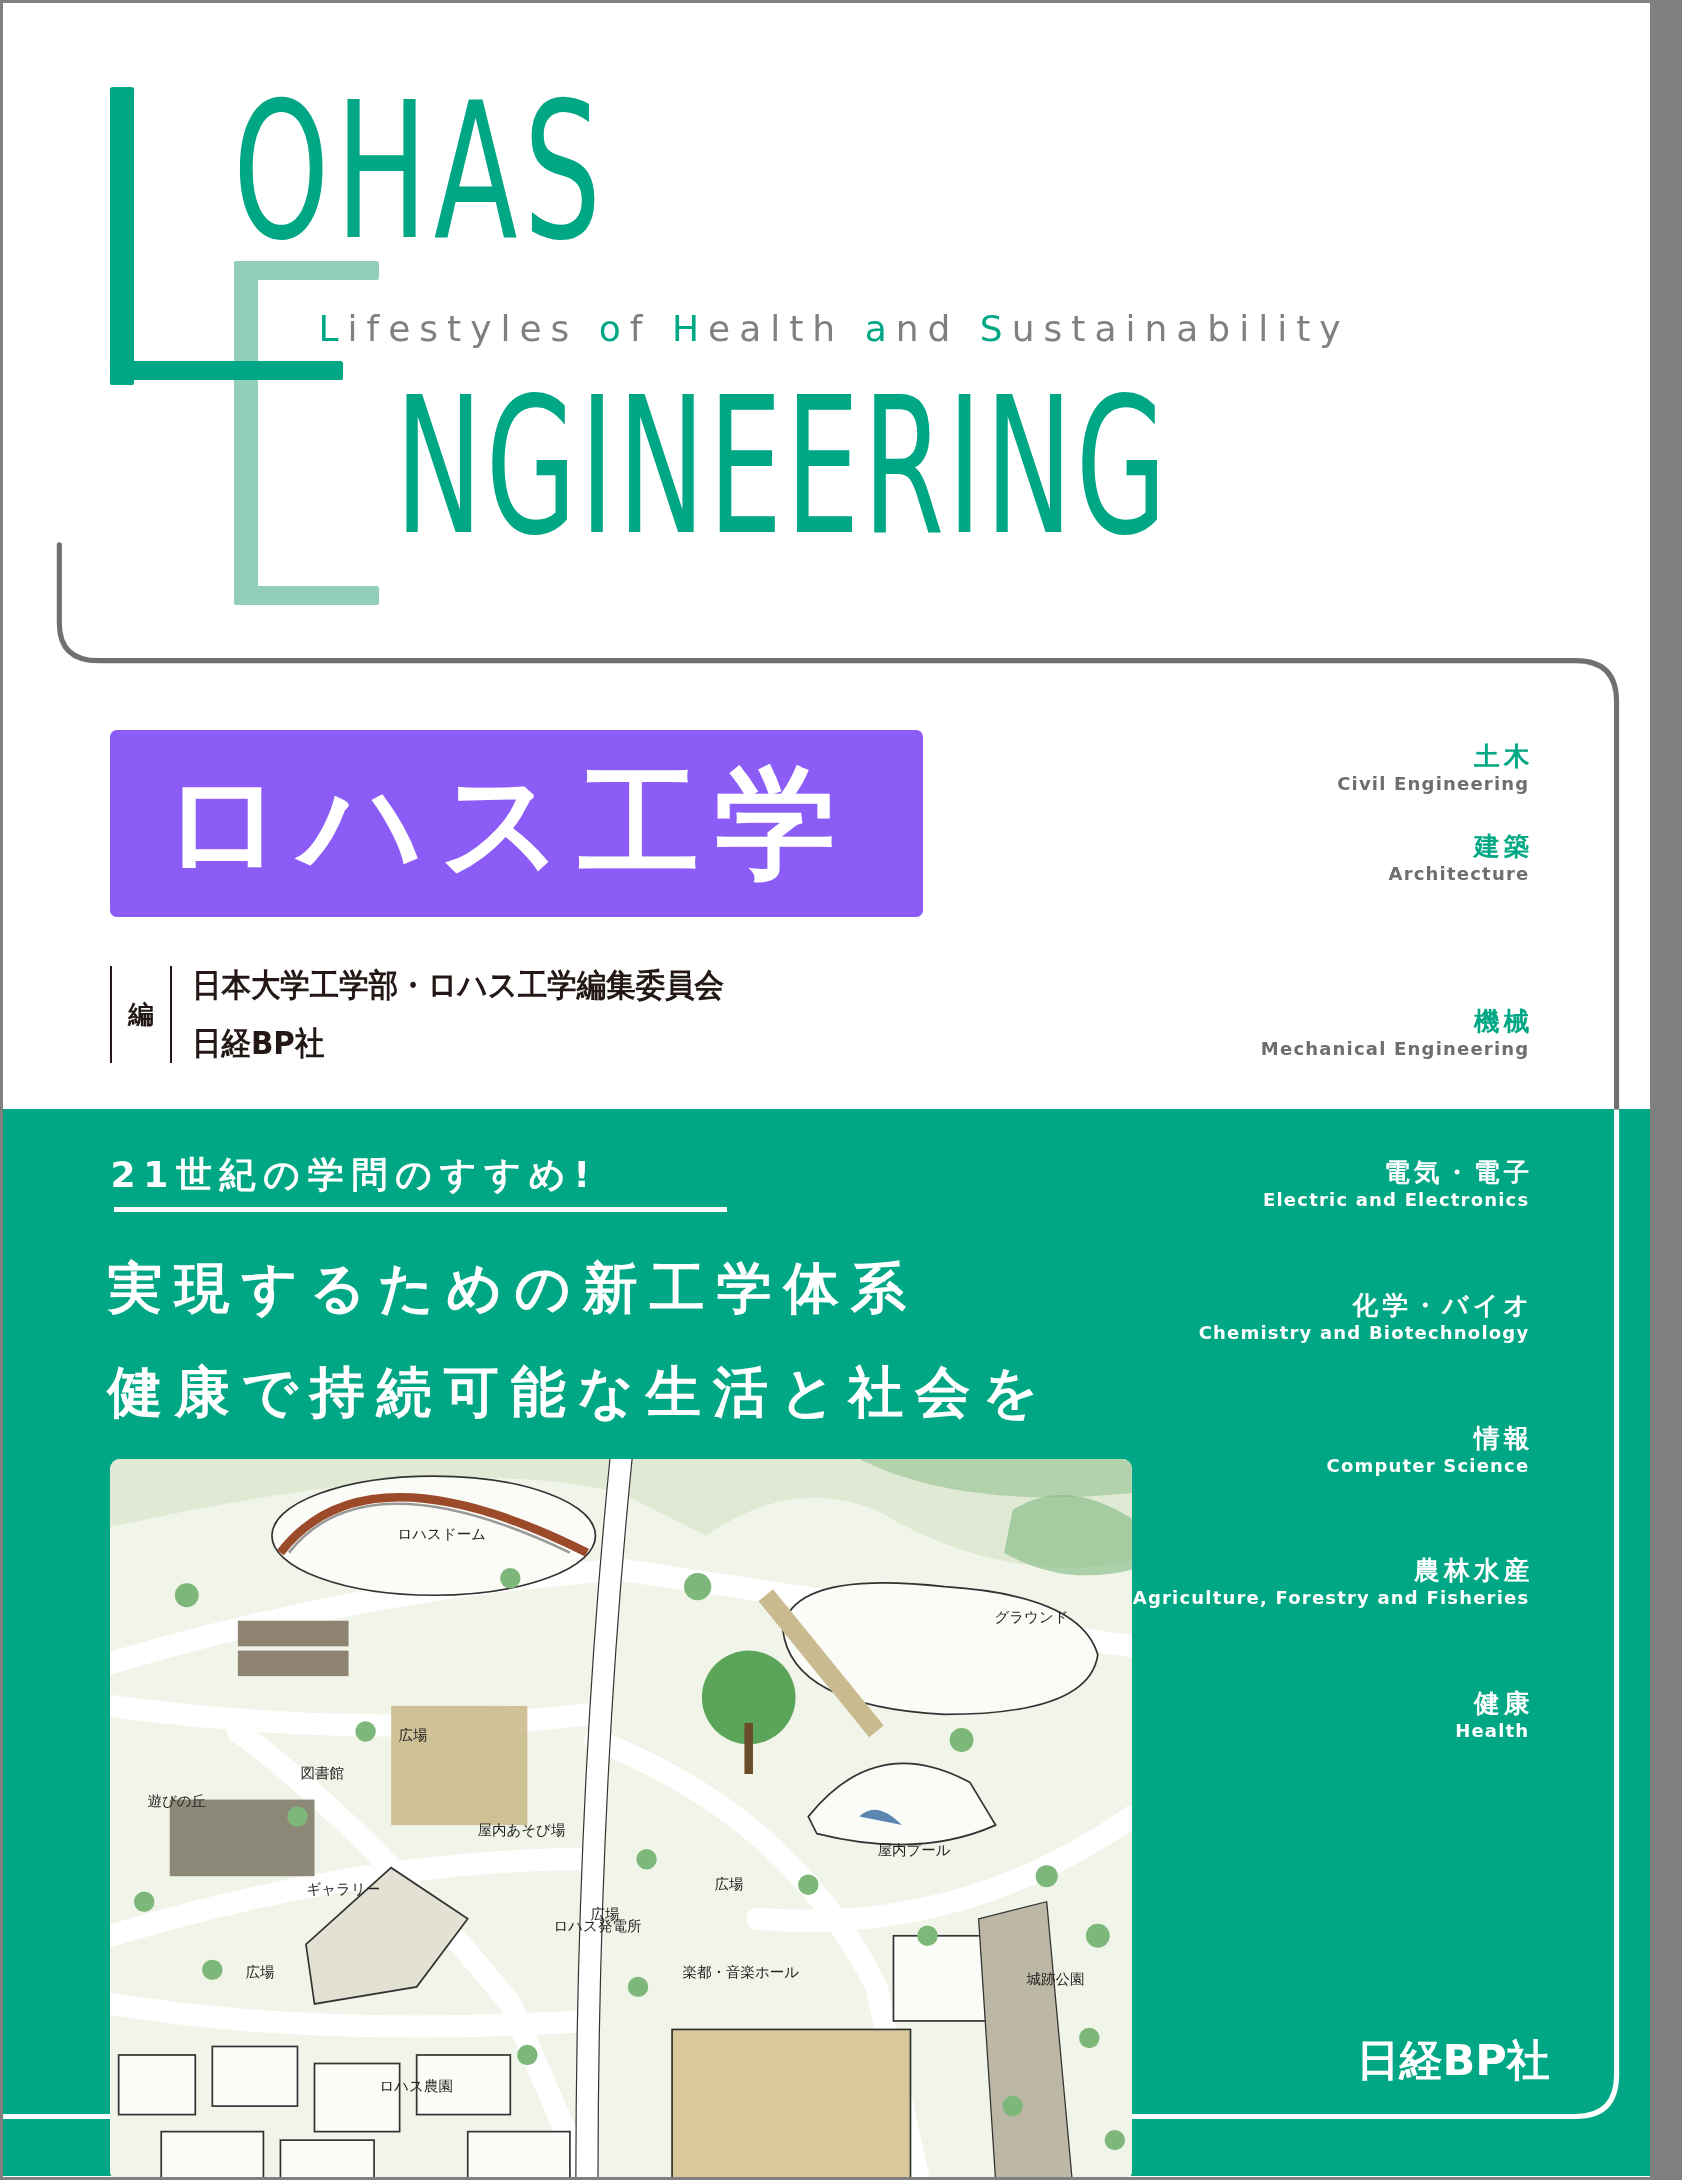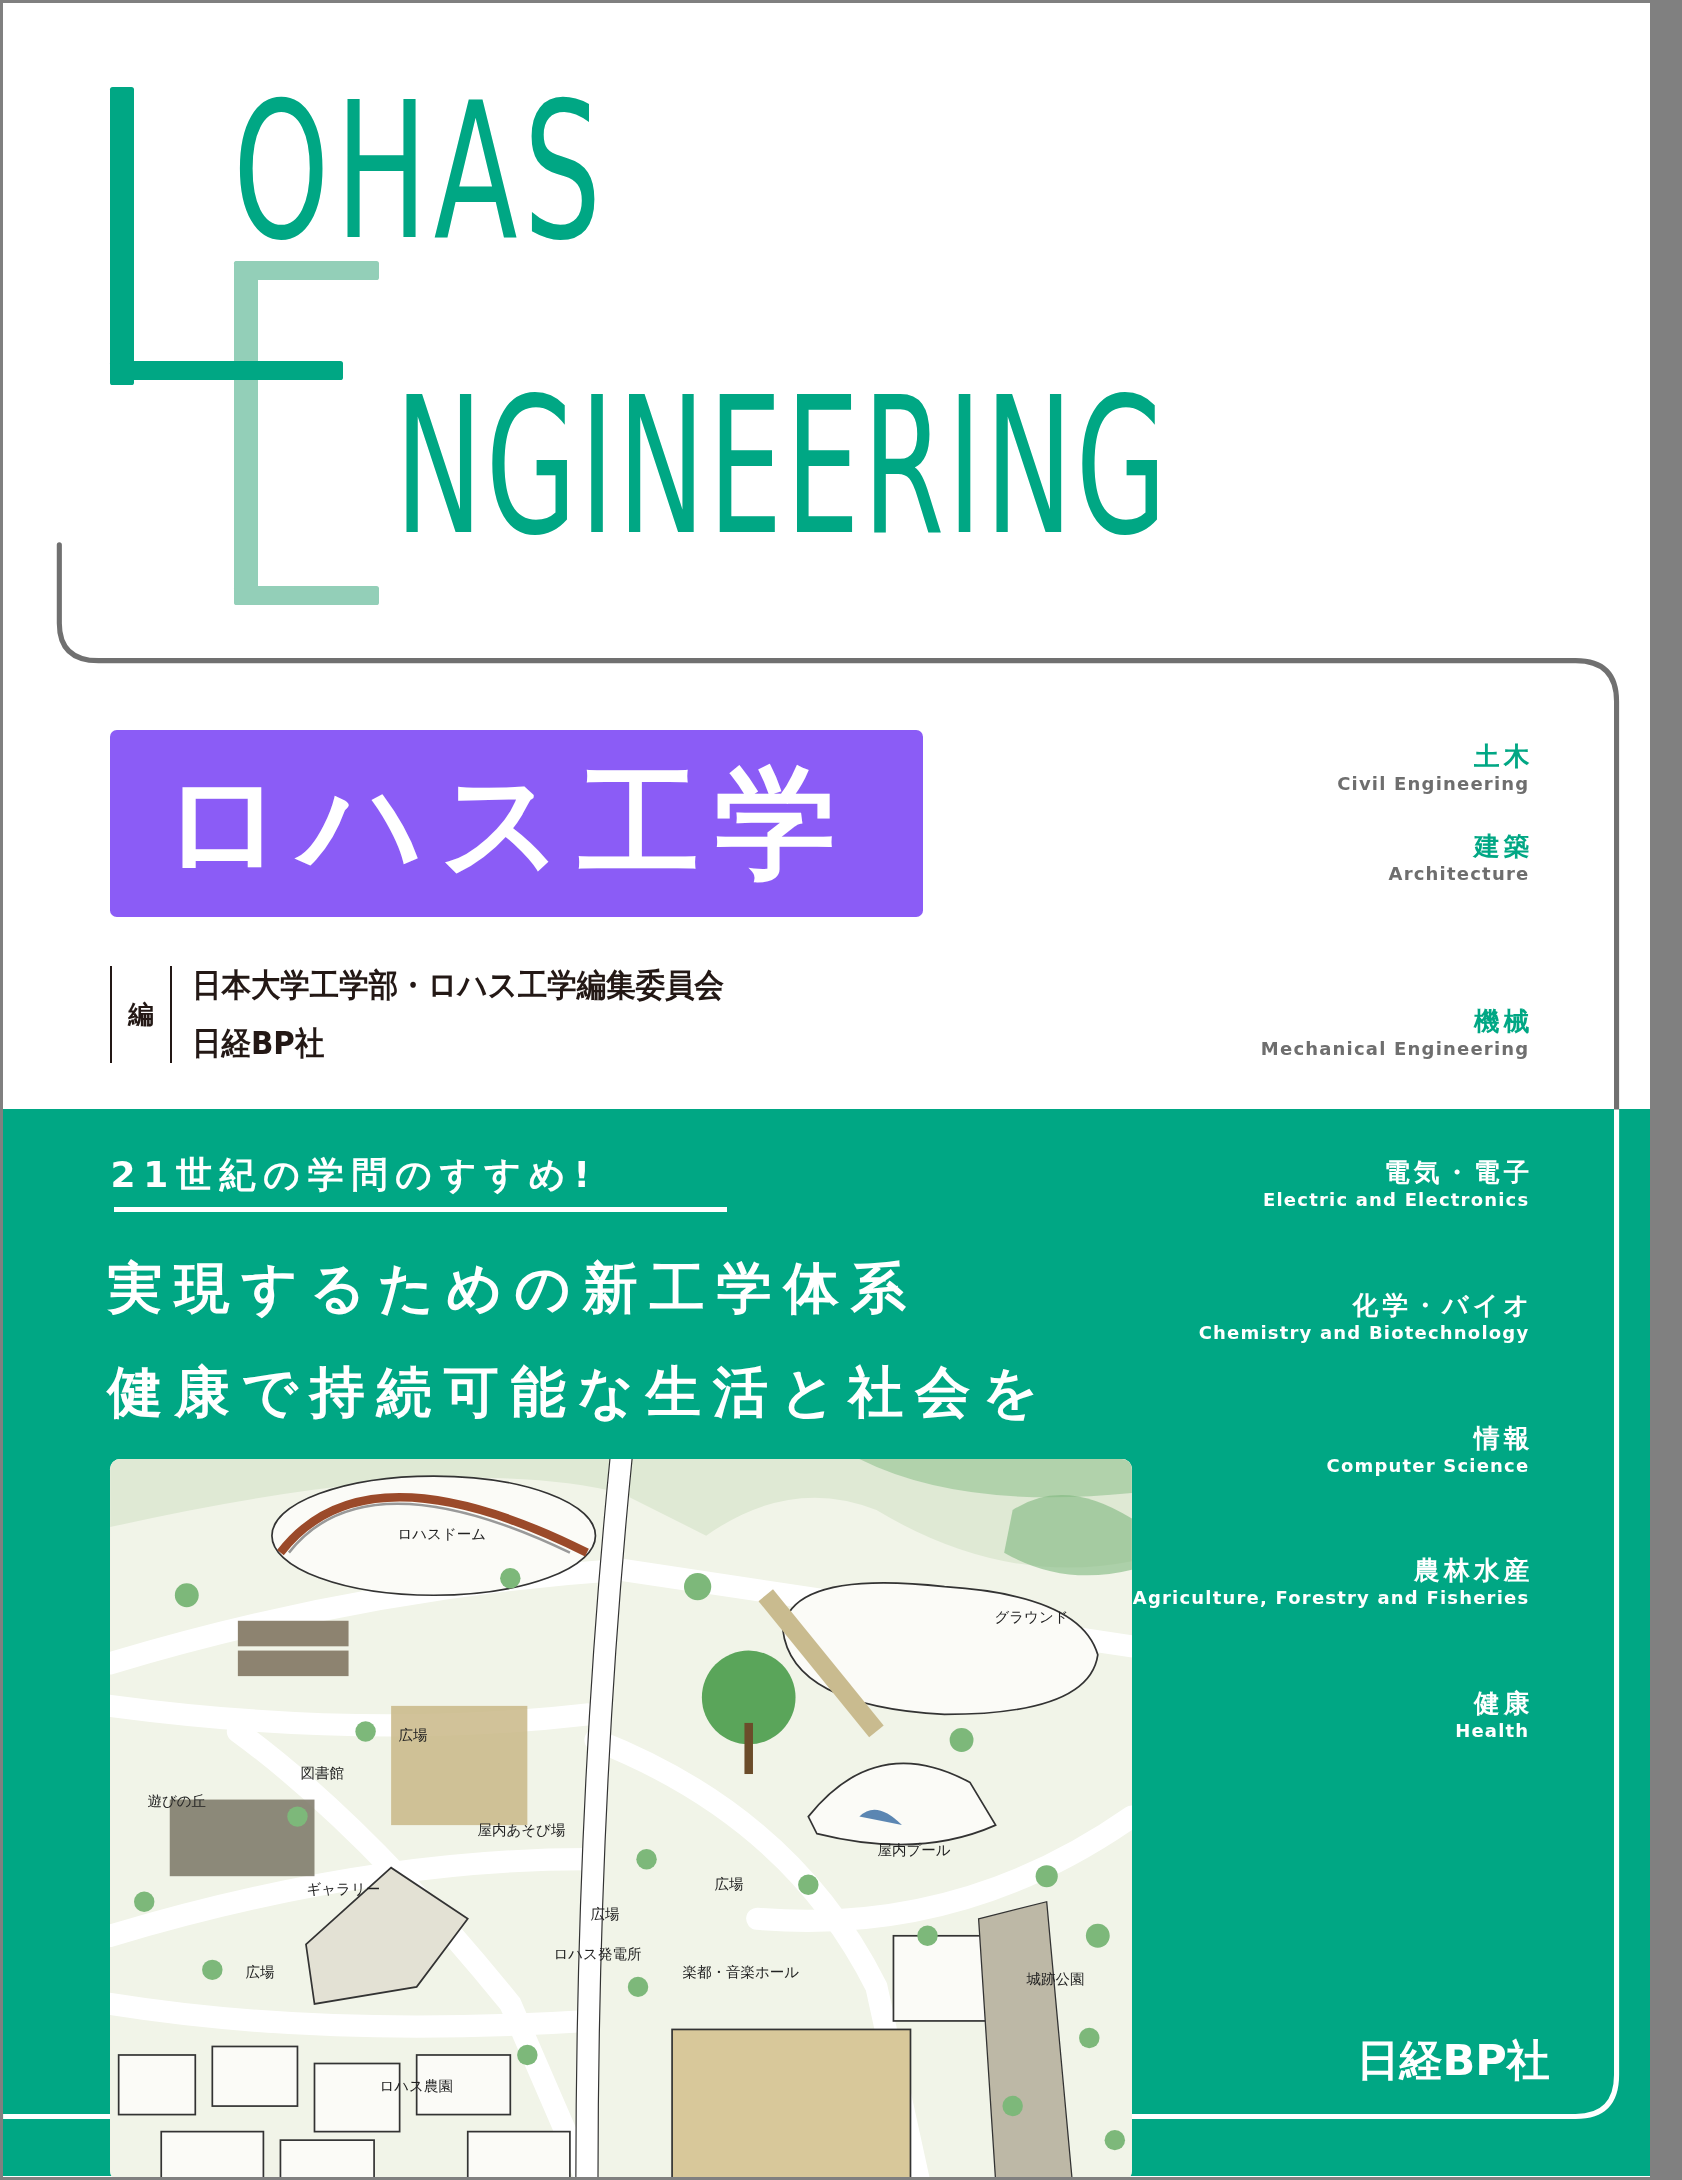--- a/index.html
+++ b/index.html
@@ -63,20 +63,21 @@
     <path d="M 1894 1299 L 1894 2432 Q 1894 2481 1846 2481 L 0 2481" fill="none" stroke="#ffffff" stroke-width="6"></path>
   </svg>
 
   <div class="bar E-vert"></div>
   <div class="bar E-top"></div>
   <div class="bar E-bot"></div>
   <div class="bar L-vert"></div>
   <div class="bar L-horz"></div>
 
   <div class="ohas">OHAS</div>
+  <div class="tagline" id="tagline"><span class="hl">L</span><span>ifestyles </span><span class="hl">o</span><span>f </span><span class="hl">H</span><span>ealth </span><span class="hl">a</span><span>nd </span><span class="hl">S</span><span>ustainability</span></div>
   <div class="engineering">NGINEERING</div>
 
   <div class="title-box">
     <span>ロハス工学</span>
   </div>
 
   <div class="editor-block">
     <div class="rule"></div>
     <div class="ed-label">編</div>
     <div class="rule"></div>
@@ -209,21 +210,21 @@
         <div class="label" style="left: 287px; top: 66px;">ロハスドーム</div>
         <div class="label" style="left: 884px; top: 149px;">グラウンド</div>
         <div class="label" style="left: 288px; top: 267px;">広場</div>
         <div class="label" style="left: 190px; top: 305px;">図書館</div>
         <div class="label" style="left: 37px; top: 333px;">遊びの丘</div>
         <div class="label" style="left: 367px; top: 362px;">屋内あそび場</div>
         <div class="label" style="left: 767px; top: 382px;">屋内プール</div>
         <div class="label" style="left: 604px; top: 416px;">広場</div>
         <div class="label" style="left: 196px; top: 421px;">ギャラリー</div>
         <div class="label" style="left: 480px; top: 446px;">広場</div>
-        <div class="label" style="left: 443px; top: 486px;">ロハス発電所</div>
+        <div class="label" style="left: 443px; top: 458px;">ロハス発電所</div>
         <div class="label" style="left: 135px; top: 504px;">広場</div>
         <div class="label" style="left: 572px; top: 504px;">楽都・音楽ホール</div>
         <div class="label" style="left: 916px; top: 511px;">城跡公園</div>
         <div class="label" style="left: 269px; top: 618px;">ロハス農園</div>
       </div>
   </div>
 
   <div class="publisher-logo">日経BP社</div>
 </div>
 

